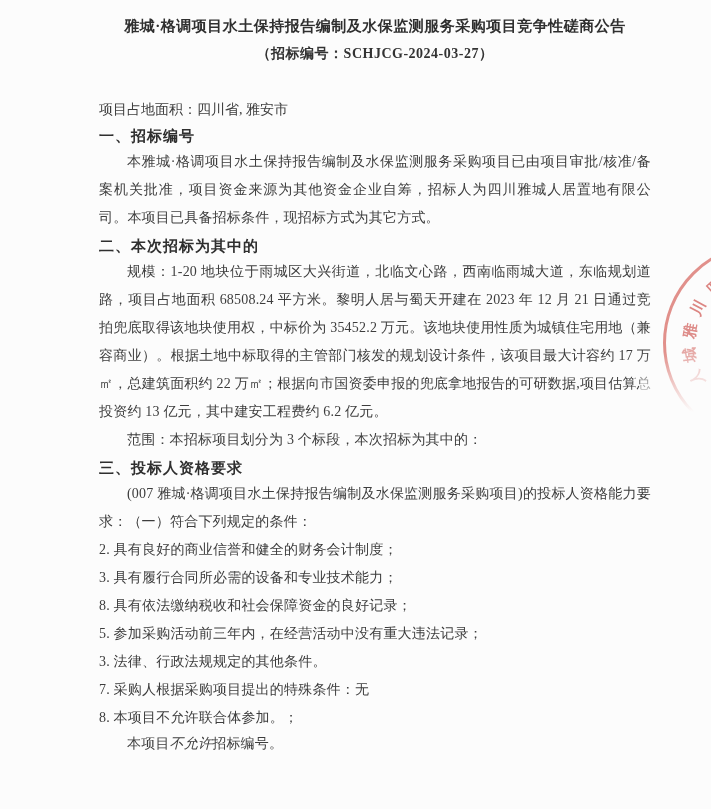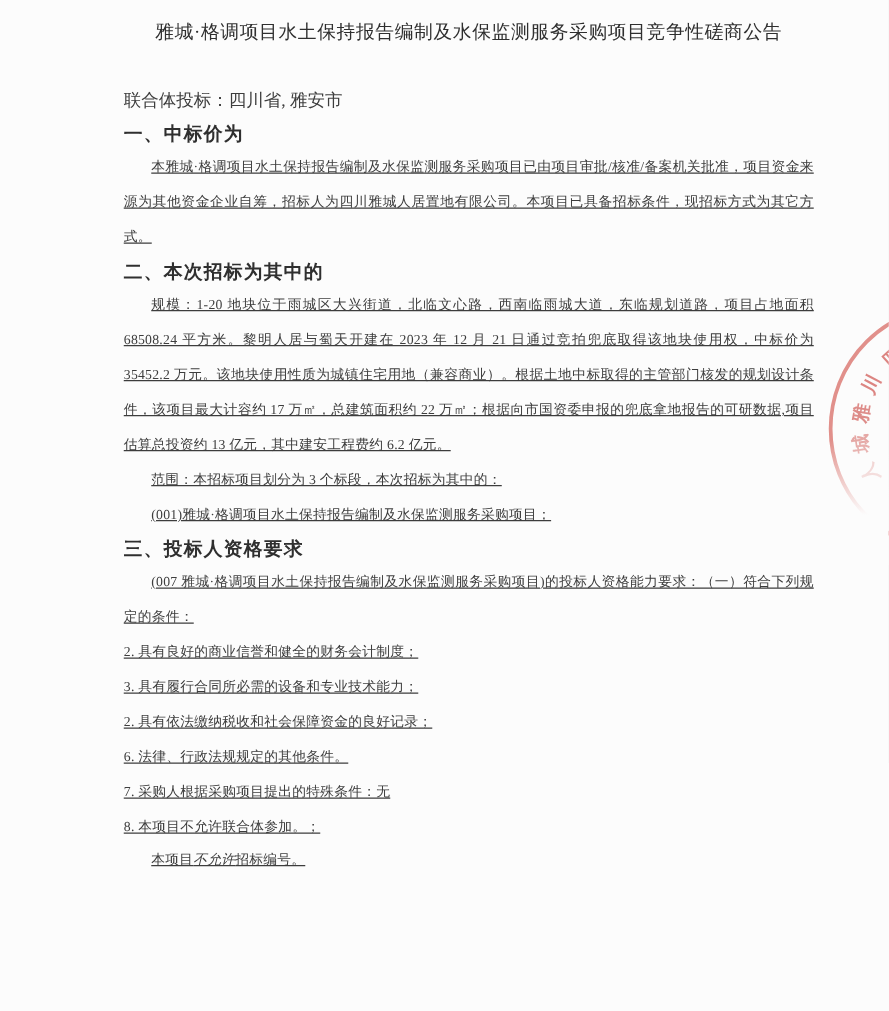--- a/index.html
+++ b/index.html
@@ -15,21 +15,21 @@
     color: #3d3d3d;
   }
   .content {
     position: absolute;
     left: 99px;
     top: 14px;
     width: 552px;
   }
   .title {
     font-size: 15px;
-    font-weight: normal;
+    font-weight: bold;
     color: #2f2f2f;
     text-align: center;
     line-height: 24px;
     margin: 0;
     letter-spacing: 0.5px;
   }
   .subtitle {
     font-size: 14px;
     font-weight: bold;
     color: #333;
@@ -45,26 +45,25 @@
   }
   h2.heading {
     font-size: 15px;
     font-weight: bold;
     color: #2f2f2f;
     line-height: 24px;
     margin: 2px 0 0 0;
     letter-spacing: 1px;
   }
   p.para {
-    font-size: 11px;
+    font-size: 14px;
     line-height: 28px;
     margin: 0;
     text-align: justify;
     letter-spacing: 0.2px;
-    text-decoration: underline;
   }
   p.indent { text-indent: 2em; }
   p.final { line-height: 24px; }
   p.final em { font-style: italic; }
   
   .seal {
     position: absolute;
     left: 663px;
     top: 243px;
     width: 200px;
@@ -99,38 +98,39 @@
     background: linear-gradient(to bottom, rgba(252,252,252,0) 0%, #fcfcfc 60%);
   }
 </style>
 </head>
 <body>
 
 <div class="page">
   <div class="content">
 
     <h1 class="title">雅城·格调项目水土保持报告编制及水保监测服务采购项目竞争性磋商公告</h1>
+    <div class="subtitle">（招标编号：SCHJCG-2024-03-27）</div>
 
-    <div class="location">联合体投标：四川省, 雅安市</div>
+    <div class="location">项目占地面积：四川省, 雅安市</div>
 
-    <h2 class="heading">一、中标价为</h2>
+    <h2 class="heading">一、招标编号</h2>
     <p class="para indent">本雅城·格调项目水土保持报告编制及水保监测服务采购项目已由项目审批/核准/备案机关批准，项目资金来源为其他资金企业自筹，招标人为四川雅城人居置地有限公司。本项目已具备招标条件，现招标方式为其它方式。</p>
 
     <h2 class="heading">二、本次招标为其中的</h2>
     <p class="para indent">规模：1-20 地块位于雨城区大兴街道，北临文心路，西南临雨城大道，东临规划道路，项目占地面积 68508.24 平方米。黎明人居与蜀天开建在 2023 年 12 月 21 日通过竞拍兜底取得该地块使用权，中标价为 35452.2 万元。该地块使用性质为城镇住宅用地（兼容商业）。根据土地中标取得的主管部门核发的规划设计条件，该项目最大计容约 17 万㎡，总建筑面积约 22 万㎡；根据向市国资委申报的兜底拿地报告的可研数据,项目估算总投资约 13 亿元，其中建安工程费约 6.2 亿元。</p>
     <p class="para indent">范围：本招标项目划分为 3 个标段，本次招标为其中的：</p>
-    <p class="para indent">(001)雅城·格调项目水土保持报告编制及水保监测服务采购项目；</p>
 
     <h2 class="heading">三、投标人资格要求</h2>
     <p class="para indent">(007 雅城·格调项目水土保持报告编制及水保监测服务采购项目)的投标人资格能力要求：（一）符合下列规定的条件：</p>
 
     <p class="para">2. 具有良好的商业信誉和健全的财务会计制度；</p>
     <p class="para">3. 具有履行合同所必需的设备和专业技术能力；</p>
-    <p class="para">2. 具有依法缴纳税收和社会保障资金的良好记录；</p>
-    <p class="para">6. 法律、行政法规规定的其他条件。</p>
+    <p class="para">8. 具有依法缴纳税收和社会保障资金的良好记录；</p>
+    <p class="para">5. 参加采购活动前三年内，在经营活动中没有重大违法记录；</p>
+    <p class="para">3. 法律、行政法规规定的其他条件。</p>
     <p class="para">7. 采购人根据采购项目提出的特殊条件：无</p>
     <p class="para">8. 本项目不允许联合体参加。；</p>
 
     <p class="para indent final"><span>本项目</span><em>不允许</em><span>招标编号。</span></p>
   </div>
 
   <div class="seal">
     <span class="seal-char c0">四</span>
     <span class="seal-char c1">川</span>
     <span class="seal-char c2">雅</span>

